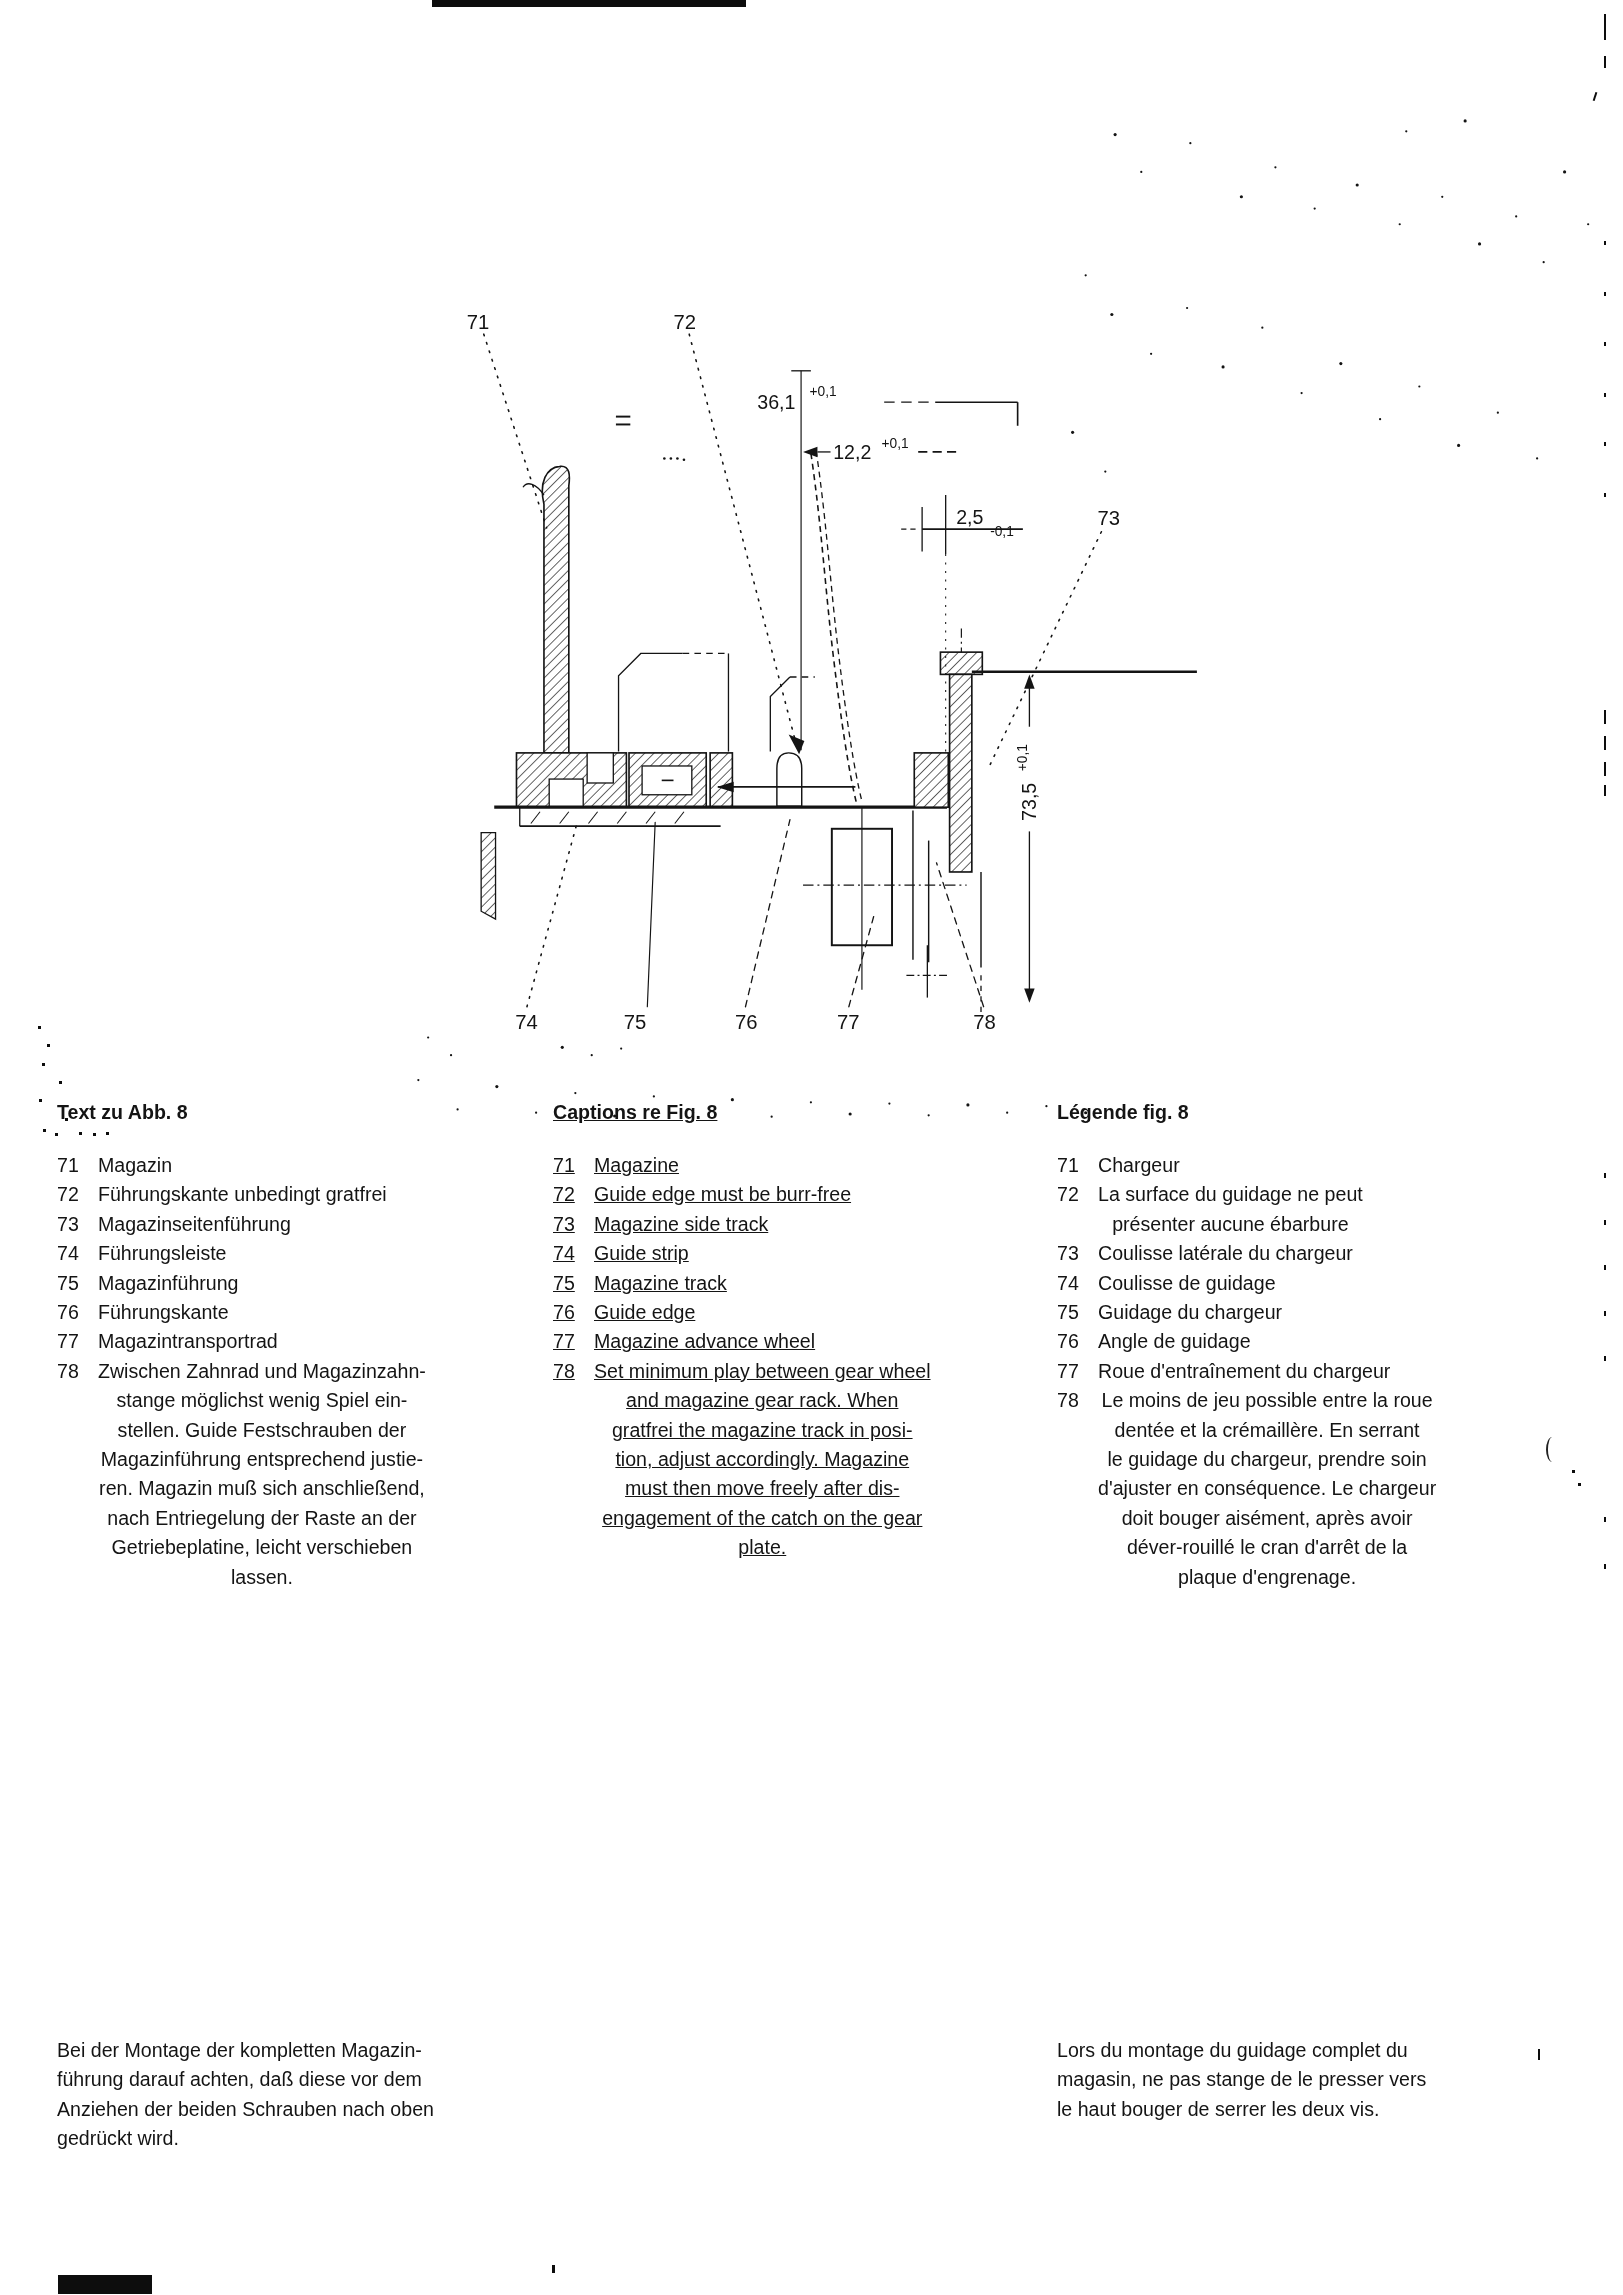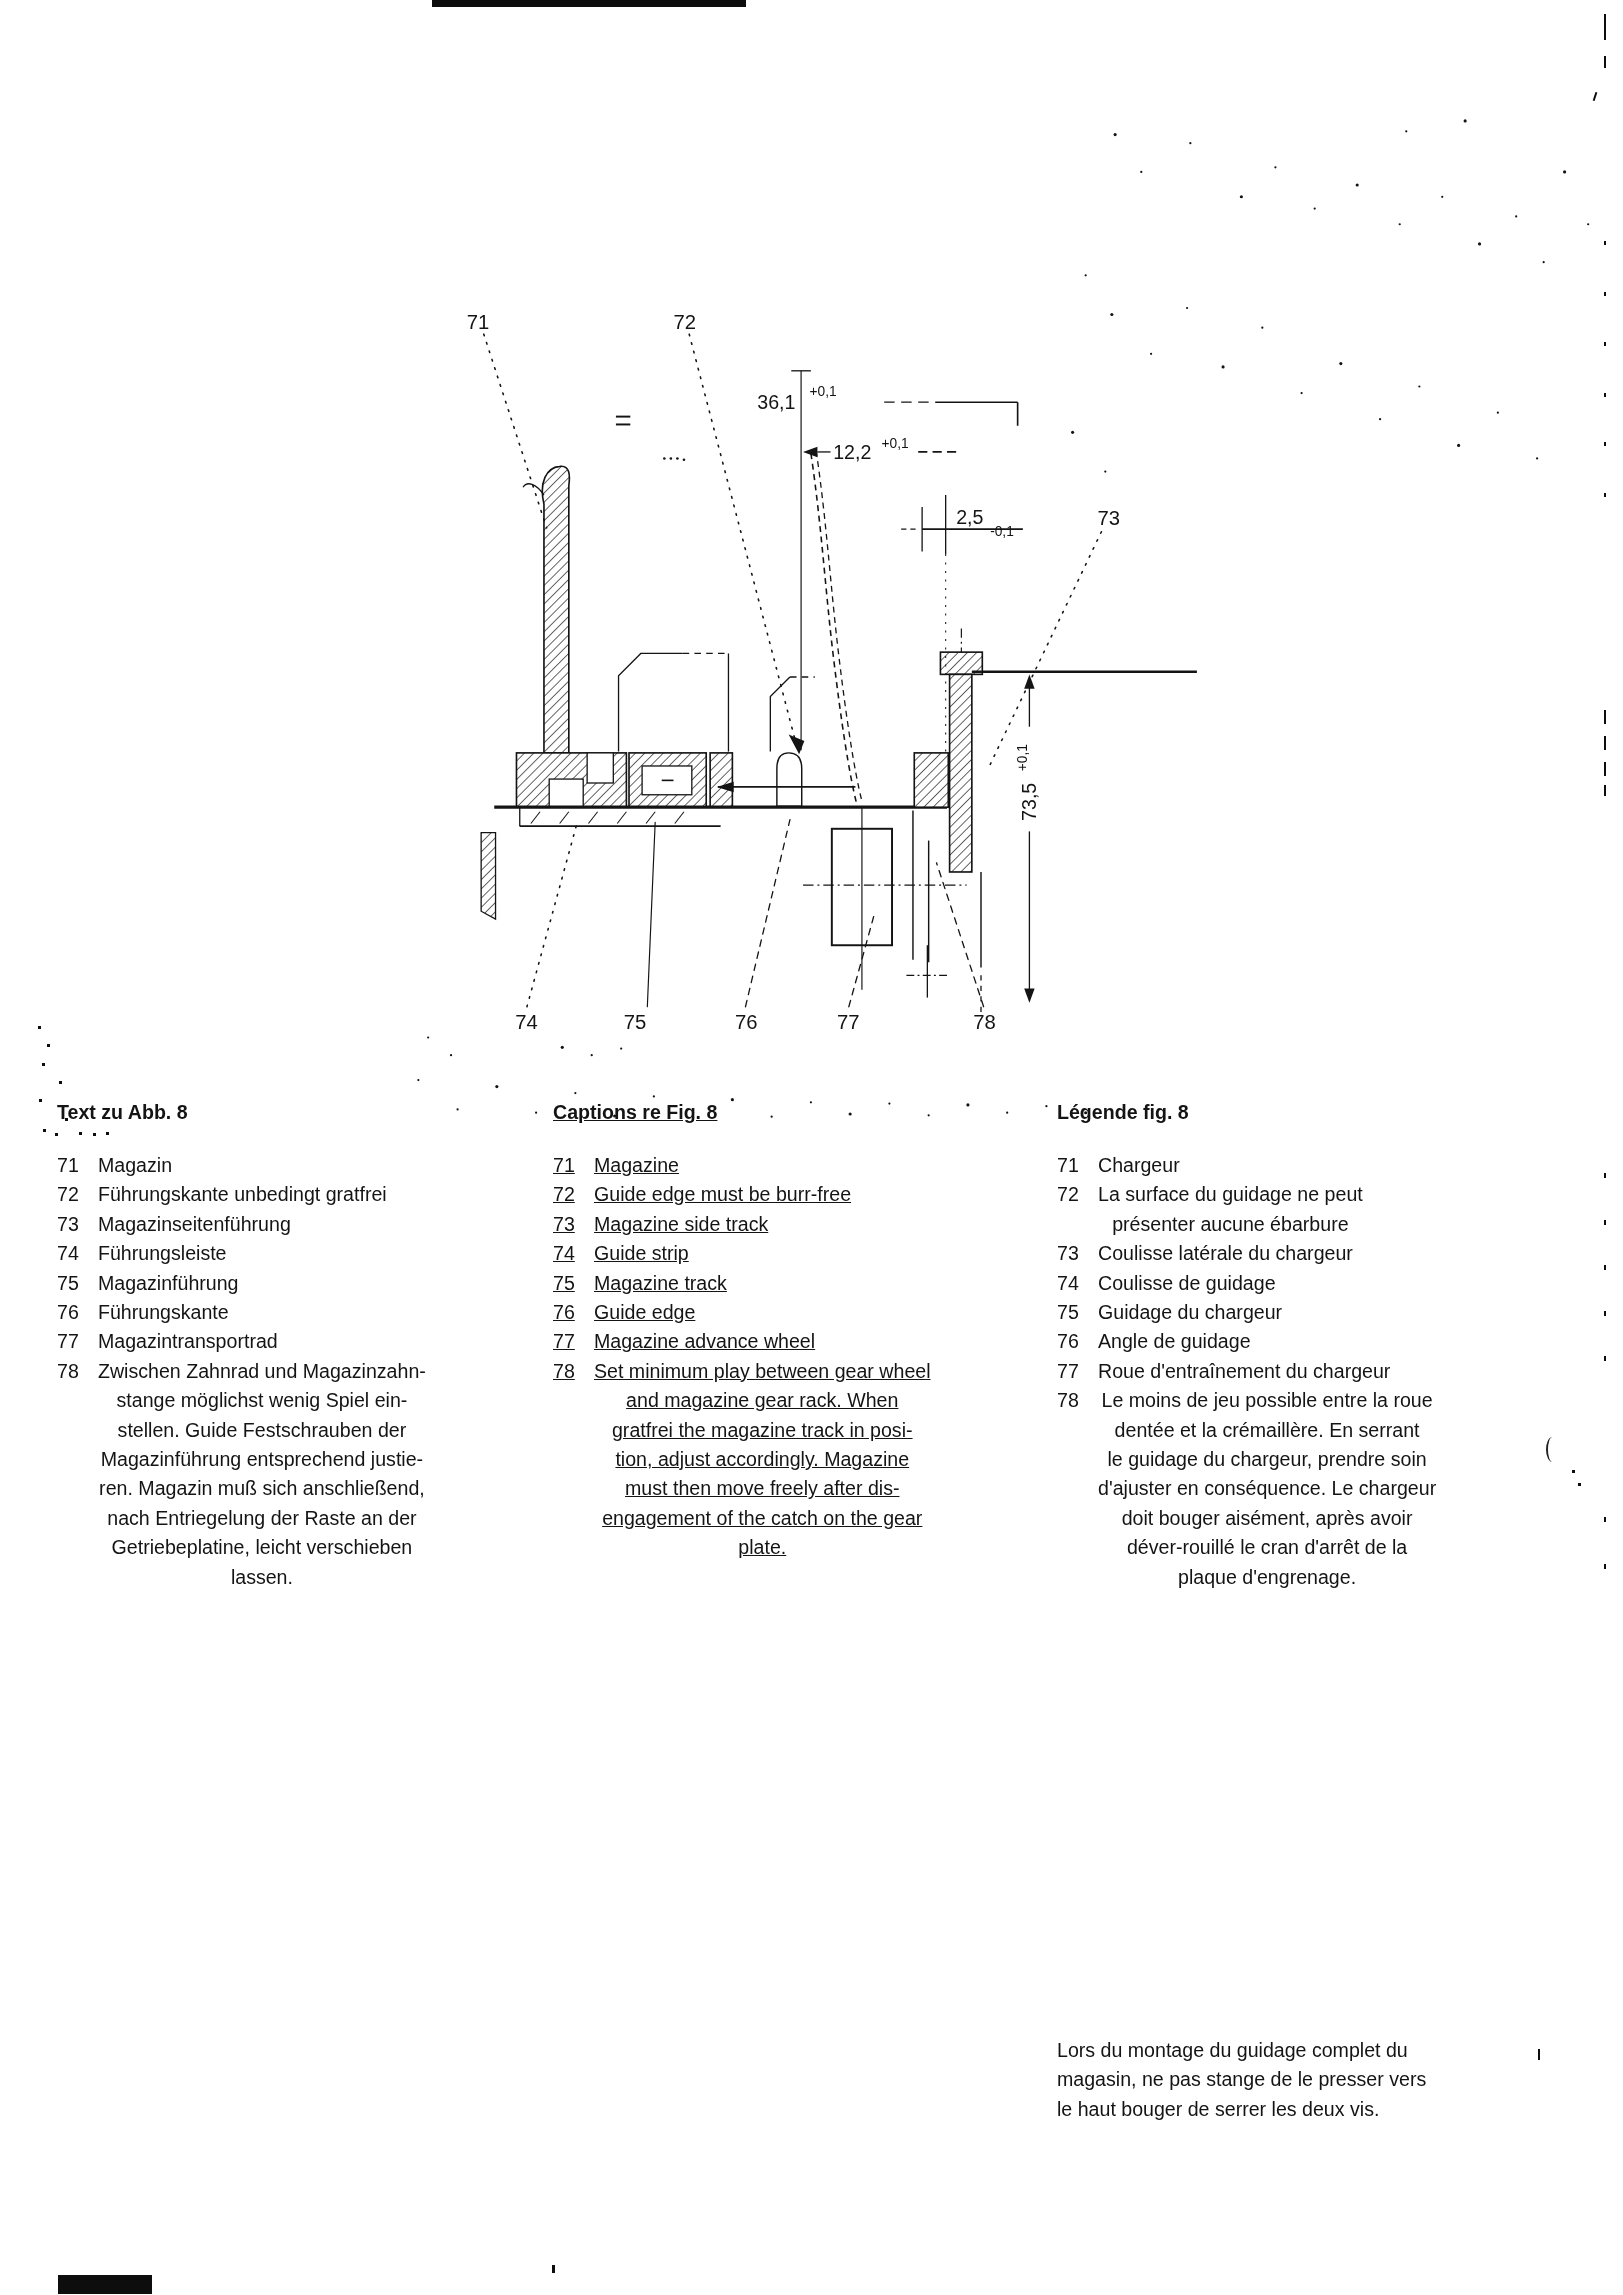--- a/index.html
+++ b/index.html
@@ -318,20 +318,26 @@
             <div>stange möglichst wenig Spiel ein-</div>
             <div>stellen. Guide Festschrauben der</div>
             <div>Magazinführung entsprechend justie-</div>
             <div>ren. Magazin muß sich anschließend,</div>
             <div>nach Entriegelung der Raste an der</div>
             <div>Getriebeplatine, leicht verschieben</div>
             <div>lassen.</div>
           </div>
         </div>
       </div>
+    <div class="footer">
+        <div>Bei der Montage der kompletten Magazin-</div>
+        <div>führung darauf achten, daß diese vor dem</div>
+        <div>Anziehen der beiden Schrauben nach oben</div>
+        <div>gedrückt wird.</div>
+      </div>
   </div>
 
   <div class="text-col" style="left:553px;text-decoration:underline;">
     <div class="col-header">Captions re Fig. 8</div>
     <div class="items">
         <div class="item">
           <div class="num">71</div>
           <div class="lines">
             <div>Magazine</div>
           </div>

